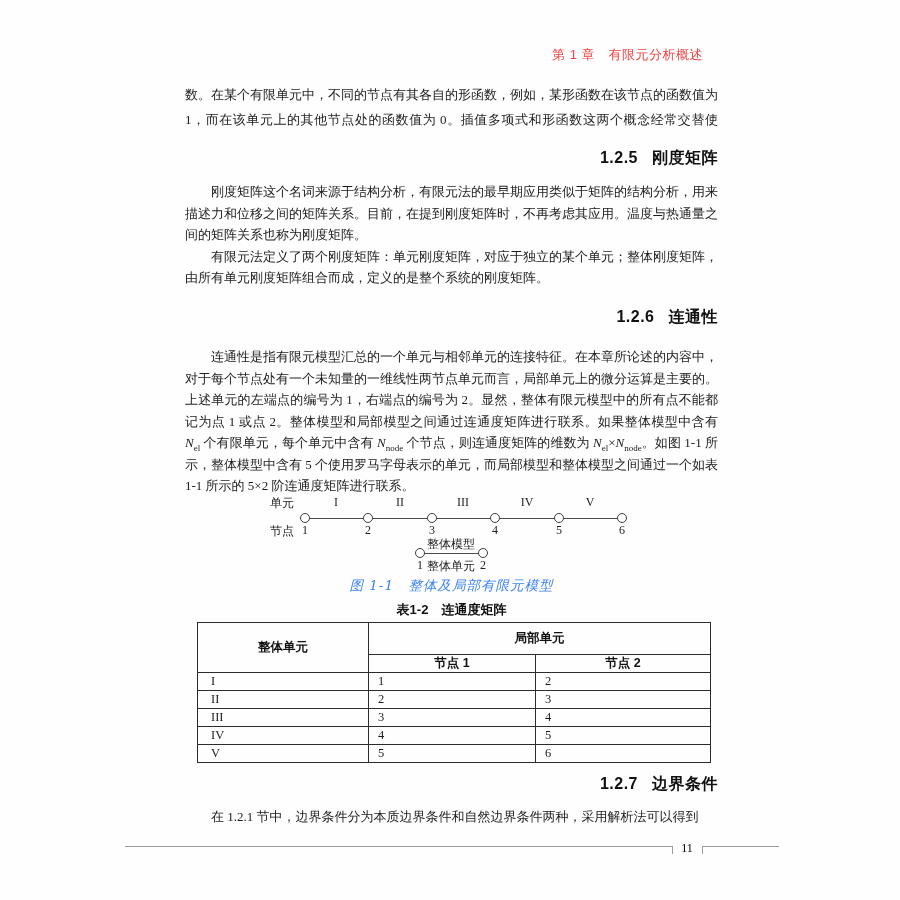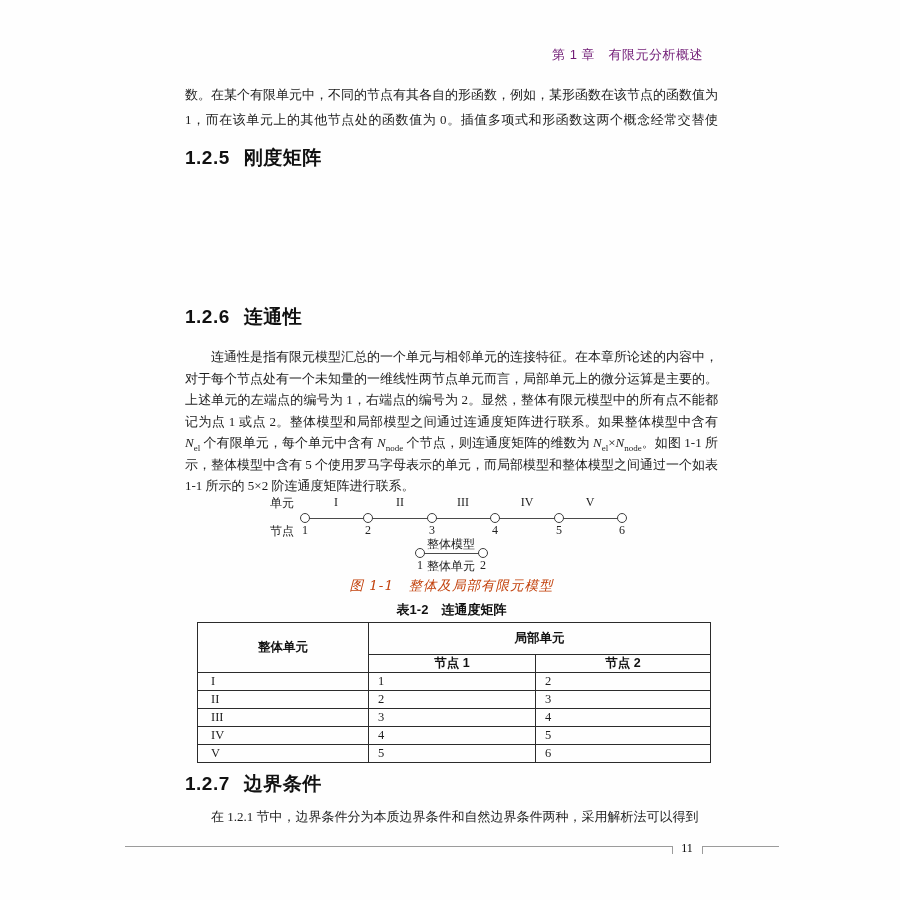--- a/index.html
+++ b/index.html
@@ -10,21 +10,21 @@
     color: #1c1c1c;
     position: relative;
     overflow: hidden;
   }
   .page { position: absolute; inset: 0; }
 
   .running-header {
     position: absolute; top: 47px; left: 300px; width: 403px;
     text-align: right;
     font-family: "Liberation Sans", "DejaVu Sans", sans-serif;
-    font-size: 13px; line-height: 15px; color: #701a75;
+    font-size: 13px; line-height: 15px; color: #ef4444;
     letter-spacing: 0.5px;
   }
 
   .body-text {
     font-size: 13px; color: #1c1c1c;
     text-align: justify; text-justify: inter-character;
     margin: 0;
   }
   .intro {
     position: absolute; left: 185px; top: 82px; width: 533px;
@@ -32,22 +32,22 @@
   }
   .body-block {
     position: absolute; left: 185px; width: 533px; overflow: hidden;
   }
   .body-block p { line-height: 21.5px; }
   .indent { text-indent: 2em; }
 
   .section-heading {
     position: absolute; left: 185px; width: 533px; margin: 0;
     font-family: "Liberation Sans", "DejaVu Sans", sans-serif;
-    font-size: 19px; font-weight: bold; color: #111;
-    line-height: 20px; letter-spacing: 0.5px;
+    font-size: 16px; font-weight: bold; color: #111;
+    line-height: 20px; letter-spacing: 0.5px; text-align: right;
   }
   .section-heading .h-title { margin-left: 14px; }
 
   .var { font-style: italic; font-family: "Liberation Serif", serif; }
   sub { font-size: 9px; line-height: 0; }
 
   
   .figure { position: absolute; left: 185px; top: 492px; width: 533px; height: 85px; text-decoration: underline; }
   .figure span { position: absolute; font-size: 12px; color: #222; }
   .fig-row-label { font-size: 12.5px; }
@@ -56,21 +56,21 @@
   .node-dot {
     position: absolute; width: 8px; height: 8px;
     border: 1px solid #3c3c3c; border-radius: 50%; background: #fff;
   }
   .fig-small-label { font-size: 11.5px; text-align: center; }
 
   .fig-caption {
     position: absolute; left: 185px; top: 577px; width: 533px;
     text-align: center; font-size: 13.5px; font-style: italic;
     font-family: "DejaVu Serif", "Liberation Serif", serif;
-    color: #c2410c; letter-spacing: 1px;
+    color: #3b82f6; letter-spacing: 1px;
   }
   .tbl-caption {
     position: absolute; left: 185px; top: 601px; width: 533px;
     text-align: center;
     font-family: "Liberation Sans", "DejaVu Sans", sans-serif;
     font-size: 13px; font-weight: bold; color: #111;
   }
 
   
   table.conn {
@@ -121,20 +121,24 @@
 <div class="page">
 
   <div class="running-header">第 1 章　有限元分析概述</div>
 
   <p class="body-text intro">数。在某个有限单元中，不同的节点有其各自的形函数，例如，某形函数在该节点的函数值为 1，而在该单元上的其他节点处的函数值为 0。插值多项式和形函数这两个概念经常交替使用。</p>
 
   <h2 class="section-heading" style="top:148px">
     <span>1.2.5</span><span class="h-title">刚度矩阵</span>
   </h2>
 
+  <div class="body-block" style="top:181px; height:112px">
+    <p class="body-text indent">刚度矩阵这个名词来源于结构分析，有限元法的最早期应用类似于矩阵的结构分析，用来描述力和位移之间的矩阵关系。目前，在提到刚度矩阵时，不再考虑其应用。温度与热通量之间的矩阵关系也称为刚度矩阵。</p>
+    <p class="body-text indent">有限元法定义了两个刚度矩阵：单元刚度矩阵，对应于独立的某个单元；整体刚度矩阵，由所有单元刚度矩阵组合而成，定义的是整个系统的刚度矩阵。</p>
+  </div>
 
   <h2 class="section-heading" style="top:307px">
     <span>1.2.6</span><span class="h-title">连通性</span>
   </h2>
 
   <div class="body-block" style="top:346px; height:154px">
     <p class="body-text indent"><span>连通性是指有限元模型汇总的一个单元与相邻单元的连接特征。在本章所论述的内容中，对于每个节点处有一个未知量的一维线性两节点单元而言，局部单元上的微分运算是主要的。上述单元的左端点的编号为 1，右端点的编号为 2。显然，整体有限元模型中的所有点不能都记为点 1 或点 2。整体模型和局部模型之间通过连通度矩阵进行联系。如果整体模型中含有 </span><i class="var">N</i><sub>el</sub><span> 个有限单元，每个单元中含有 </span><i class="var">N</i><sub>node</sub><span> 个节点，则连通度矩阵的维数为 </span><i class="var">N</i><sub>el</sub><span>×</span><i class="var">N</i><sub>node</sub><span>。如图 1-1 所示，整体模型中含有 5 个使用罗马字母表示的单元，而局部模型和整体模型之间通过一个如表 1-1 所示的 5×2 阶连通度矩阵进行联系。</span></p>
   </div>
 
   <div class="figure">

